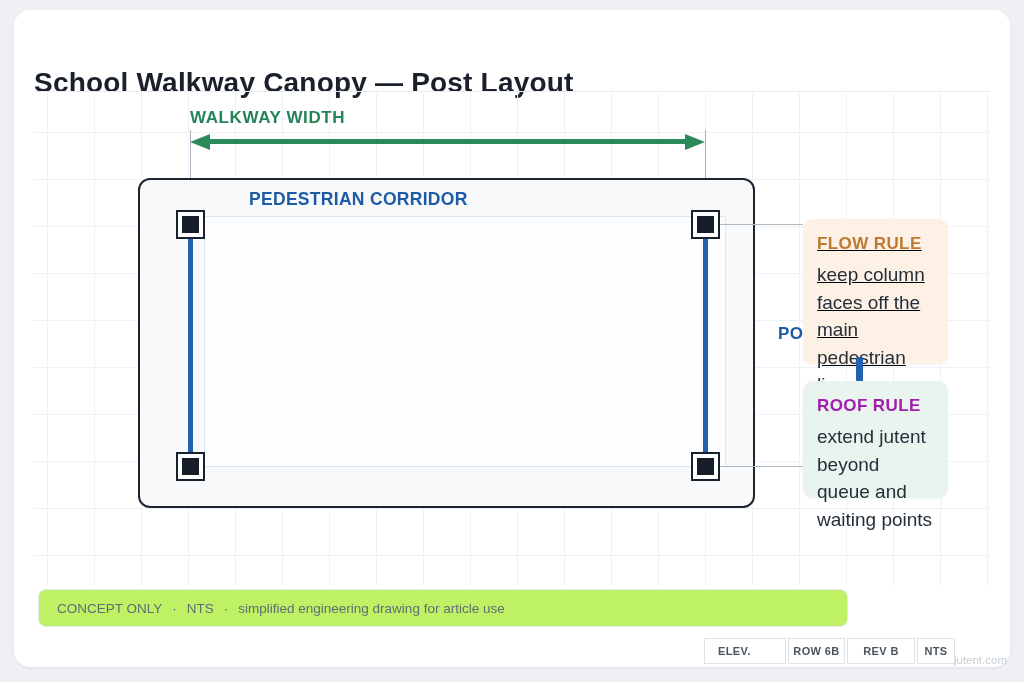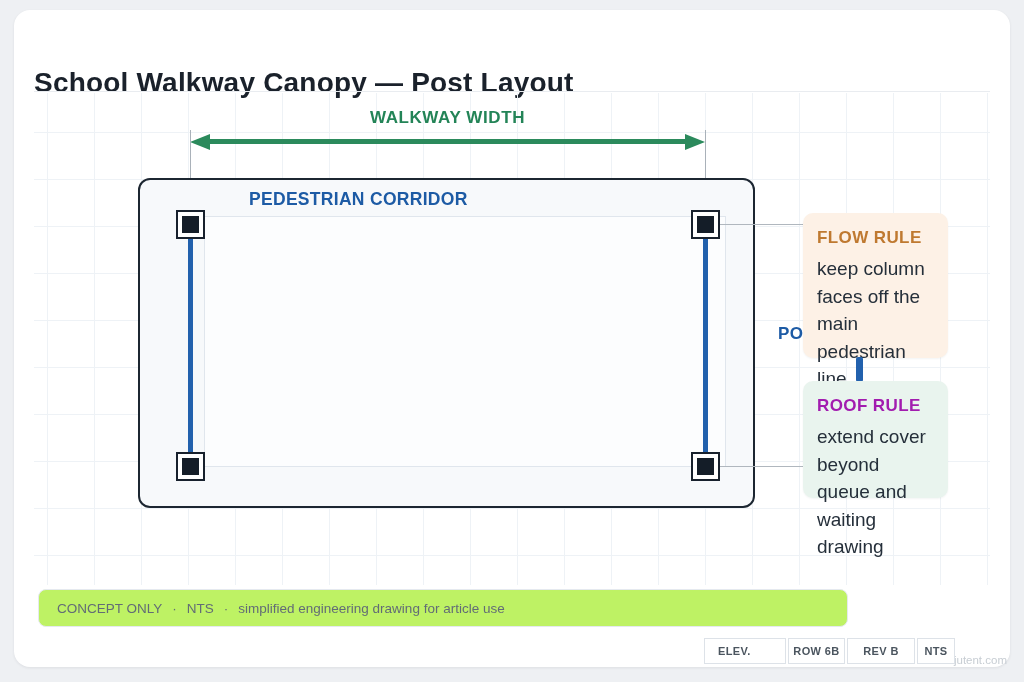--- a/index.html
+++ b/index.html
@@ -8,37 +8,37 @@
   .page { position:absolute; left:0; top:0; width:1024px; height:682px; }
   .card { position:absolute; left:14px; top:10px; width:996px; height:657px; background:#ffffff; border-radius:16px; box-shadow:0 1px 3px rgba(20,30,40,0.08); }
   .title { position:absolute; left:34px; top:31px; font-size:28px; font-weight:bold; color:#1a212b; letter-spacing:0.2px;margin-top:36px; }
   .subtitle { position:absolute; left:34px; top:69px; font-size:15.5px; color:#747d88; }
   .divider { position:absolute; left:34px; top:91px; width:956px; height:1px; background:#e9ecf0; }
   .drawing { position:absolute; left:34px; top:93px; width:956px; height:492px;
     background-image:
       linear-gradient(to right, #eef2f6 1px, transparent 1px),
       linear-gradient(to bottom, #eef2f6 1px, transparent 1px);
     background-size:47px 47px; background-position:13px 39px; }
-  .walkway-label { position:absolute; left:190px; top:108px; width:515px; text-align:center; font-size:17px; font-weight:bold; letter-spacing:0.6px; color:#238457; }
+  .walkway-label { position:absolute; left:190px; top:108px; width:515px; text-align:left; font-size:17px; font-weight:bold; letter-spacing:0.6px; color:#238457; }
   .dim-arrow { position:absolute; left:190px; top:139px; width:515px; height:6px; }
   .dim-shaft { position:absolute; left:8px; right:8px; top:0; height:5px; background:#2b8a5c; }
   .dim-head { position:absolute; top:-5.5px; width:0; height:0; border-top:8px solid transparent; border-bottom:8px solid transparent; }
   .dim-head.left { left:0; border-right:20px solid #2b8a5c; }
   .dim-head.right { right:0; border-left:20px solid #2b8a5c; }
   .ext-line { position:absolute; width:1px; background:#a9b1b9; }
   .main-rect { position:absolute; left:138px; top:178px; width:617px; height:330px; border:2px solid #1c2631; border-radius:12px; background:#f7f9fb; }
   .inner-rect { position:absolute; left:204px; top:216px; width:522px; height:251px; border:1px solid #e0e6ed; background:#fcfdfe; }
   .corridor-label { position:absolute; left:205px; top:189px; font-size:17.5px; font-weight:bold; color:#1d5ba5; letter-spacing:0.3px;margin-left:44px; }
   .post-line-label { position:absolute; left:778px; top:324px; font-size:17px; font-weight:bold; color:#1d5ba5; letter-spacing:0.3px; z-index:3; }
   .leader { position:absolute; height:1px; background:#b0b7be; z-index:2; }
   .post-blue-line { position:absolute; width:5px; background:#2261ad; z-index:2; }
   .post { position:absolute; width:29px; height:29px; border:2.5px solid #18212d; background:#ffffff; display:flex; align-items:center; justify-content:center; z-index:3; }
   .post-core { width:17px; height:17px; background:#141d28; }
   .callout { position:absolute; left:803px; width:145px; border-radius:10px; padding:15px 13px 13px 14px; z-index:4; box-shadow:0 1px 2px rgba(20,30,40,0.05); }
-  .callout.flow { top:213px; height:145px; background:#fdf1e6; }
+  .callout.flow { top:219px; height:145px; background:#fdf1e6;text-decoration:underline; }
   .callout.roof { top:381px; height:117px; background:#e9f4ee; }
   .callout-title { font-size:17px; font-weight:bold; letter-spacing:0.4px; }
   .callout.flow .callout-title { color:#bf7930; }
   .callout.roof .callout-title { color:#a21caf; }
   .callout-body { margin-top:7px; font-size:19px; line-height:1.45; color:#252f3a; }
   .callout-connector { position:absolute; left:856px; top:357px; width:7px; height:25px; background:#2261ad; border-radius:2px; z-index:4; }
   .footer-bar { position:absolute; left:38px; top:589px; width:810px; height:38px; background:#bef264; border:1px solid #e5e9ef; border-radius:8px; display:flex; align-items:center; padding-left:18px; }
   .footer-bar span { font-size:13.5px; color:#626c76; }
   .footer-sep { margin:0 10px; color:#8a939d; }
   .title-strip { position:absolute; left:704px; top:638px; display:flex; gap:2px; z-index:2; }
@@ -95,21 +95,21 @@
 
   <div class="post-line-label">POST LINE</div>
 
   <div class="callout flow">
     <div class="callout-title">FLOW RULE</div>
     <div class="callout-body">keep column faces off the main pedestrian line</div>
   </div>
   <div class="callout-connector"></div>
   <div class="callout roof">
     <div class="callout-title">ROOF RULE</div>
-    <div class="callout-body">extend cover beyond queue and waiting drawing</div>
+    <div class="callout-body">extend jutent beyond queue and waiting points</div>
   </div>
 
   <div class="footer-bar">
     <span>CONCEPT ONLY</span>
     <span class="footer-sep">·</span>
     <span>NTS</span>
     <span class="footer-sep">·</span>
     <span>simplified engineering drawing for article use</span>
   </div>
 

